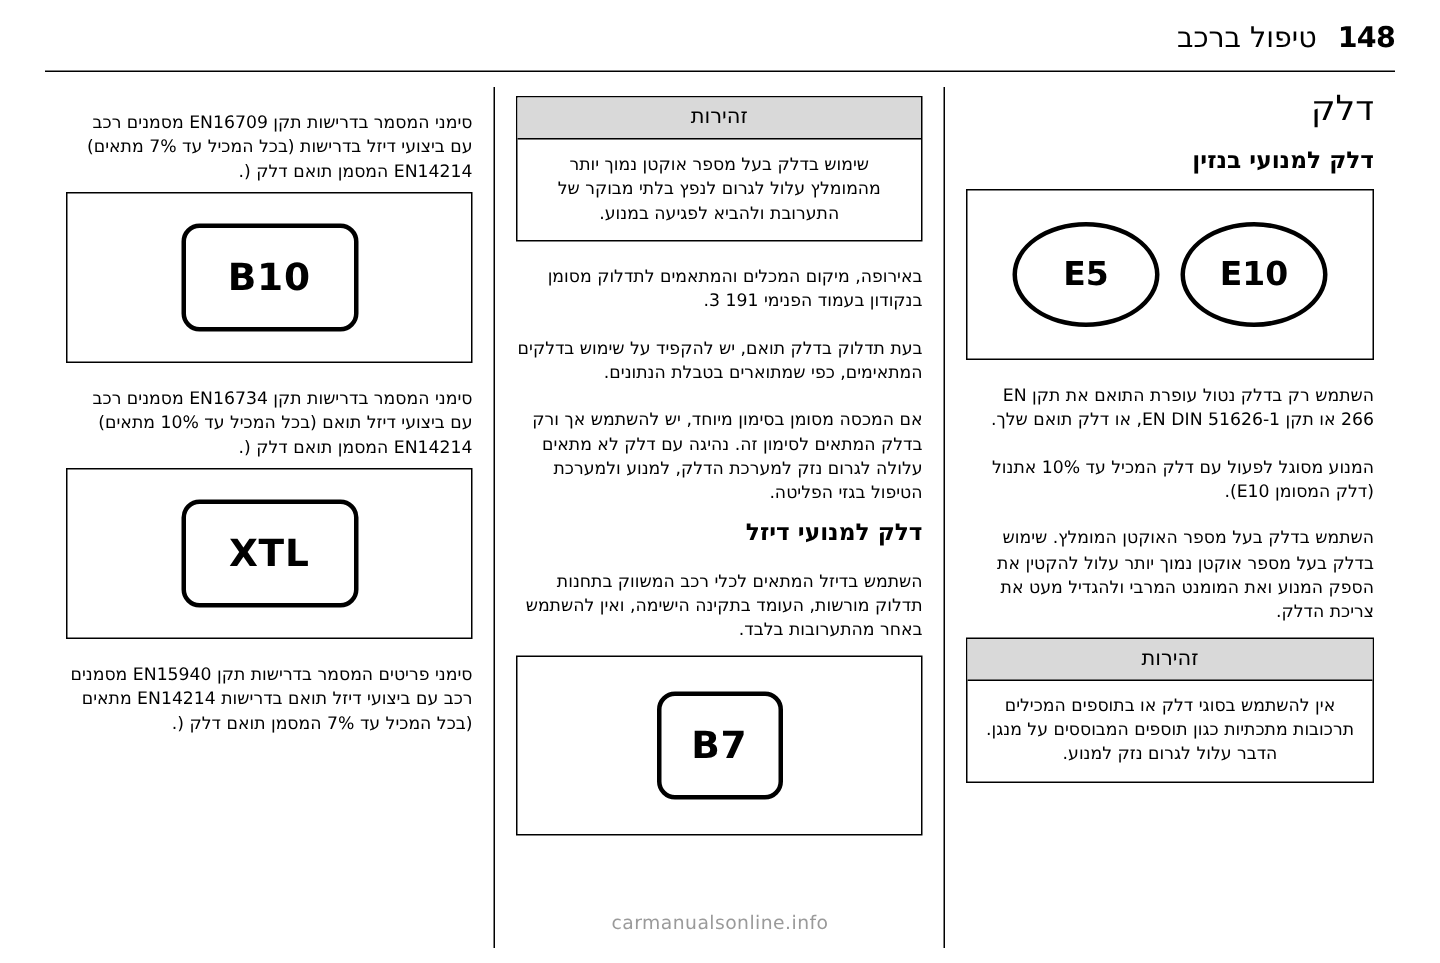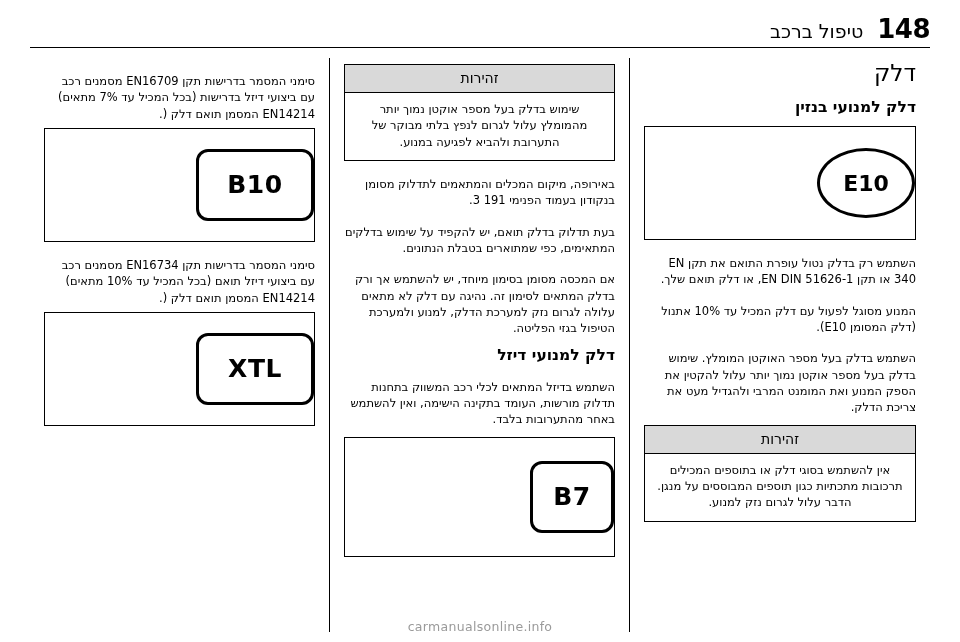--- a/index.html
+++ b/index.html
@@ -30,21 +30,21 @@
     left: 30px;
     height: 40px;
   }
   .header-inner {
     display: flex;
     flex-direction: row;
     align-items: baseline;
     gap: 14px;
   }
   .page-number {
-    font-size: 26px;
+    font-size: 19px;
     font-weight: bold;
     letter-spacing: -0.5px;
     color: #000;
   }
   .chapter-title {
     font-size: 19px;
     font-weight: normal;
     color: #000;
   }
   .header-rule {
@@ -97,21 +97,21 @@
     text-align: right;
   }
   
   .figure {
     border: 1px solid #000;
     background: #fff;
     margin: 4px 0 8px 0;
     height: 112px;
     display: flex;
     align-items: center;
-    justify-content: flex-start;
+    justify-content: center;
     position: relative;
   }
   .figure.tall {
     height: 118px;
   }
   .rounded-badge {
     border: 3px solid #000;
     border-radius: 12px;
     width: 78px;
     height: 66px;
@@ -163,21 +163,21 @@
     padding: 8px 10px 10px 10px;
     font-size: 11.5px;
     line-height: 1.42;
     text-align: center;
   }
   
   .footer-watermark {
     position: absolute;
     left: 0;
     right: 0;
-    bottom: 8px;
+    bottom: 20px;
     text-align: center;
     font-size: 12.5px;
     color: #9a9a9a;
     letter-spacing: 0.3px;
     direction: ltr;
   }
 </style>
 </head>
 <body>
 
@@ -192,25 +192,26 @@
   <div class="header-rule"></div>
 
   <div class="columns">
 
     <div class="col">
       <h2 class="section">דלק</h2>
       <h3 class="subsection">דלק למנועי בנזין</h3>
 
       <div class="figure">
         <div class="ellipse-pair">
+          <div class="ellipse">E5</div>
           <div class="ellipse">E10</div>
         </div>
       </div>
 
-      <p class="body">השתמש רק בדלק נטול עופרת התואם את תקן EN 340 או תקן EN DIN 51626-1, או דלק תואם שלך.</p>
+      <p class="body">השתמש רק בדלק נטול עופרת התואם את תקן EN 266 או תקן EN DIN 51626-1, או דלק תואם שלך.</p>
       <p class="body">המנוע מסוגל לפעול עם דלק המכיל עד 10% אתנול (דלק המסומן E10).</p>
       <p class="body">השתמש בדלק בעל מספר האוקטן המומלץ. שימוש בדלק בעל מספר אוקטן נמוך יותר עלול להקטין את הספק המנוע ואת המומנט המרבי ולהגדיל מעט את צריכת הדלק.</p>
 
       <div class="notebox">
         <div class="notebox-title">זהירות</div>
         <div class="notebox-body">אין להשתמש בסוגי דלק או בתוספים המכילים תרכובות מתכתיות כגון תוספים המבוססים על מנגן. הדבר עלול לגרום נזק למנוע.</div>
       </div>
     </div>
 
     <div class="col">
@@ -237,18 +238,19 @@
       <div class="figure">
         <div class="rounded-badge wide">B10</div>
       </div>
 
       <p class="body tight">סימני המסמר בדרישות תקן EN16734 מסמנים רכב עם ביצועי דיזל תואם (בכל המכיל עד 10% מתאים) EN14214 המסמן תואם דלק (.</p>
 
       <div class="figure">
         <div class="rounded-badge wide">XTL</div>
       </div>
 
+      <p class="body tight">סימני פריטים המסמר בדרישות תקן EN15940 מסמנים רכב עם ביצועי דיזל תואם בדרישות EN14214 מתאים (בכל המכיל עד 7% המסמן תואם דלק (.</p>
     </div>
 
   </div>
 
   <div class="footer-watermark">carmanualsonline.info</div>
 </div>
 
 </body></html>

